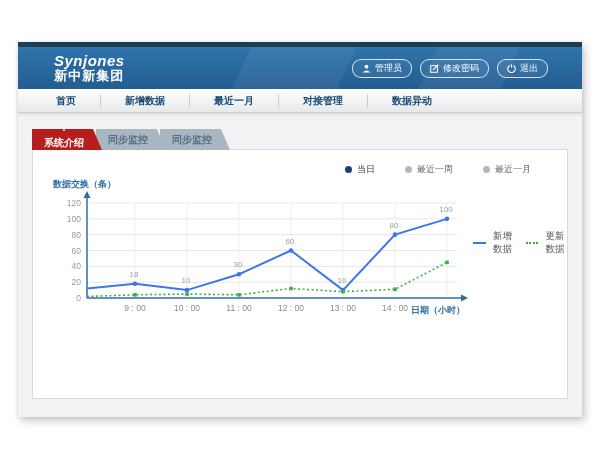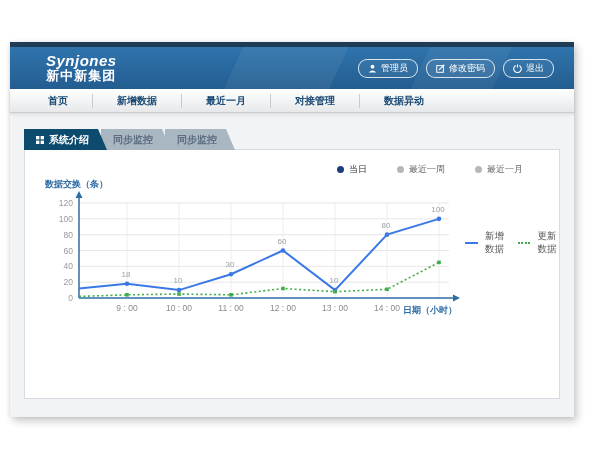--- a/index.html
+++ b/index.html
@@ -1,48 +1,48 @@
 <!DOCTYPE html>
 <html><head>
 <meta charset="utf-8">
 <style>
   * { margin:0; padding:0; box-sizing:border-box; }
   html,body { width:600px; height:450px; background:#ffffff; overflow:hidden;
               font-family:"Liberation Sans","DejaVu Sans",sans-serif; }
-  .frame { position:absolute; left:10px; top:42px; width:564px; height:375px;
+  .frame { position:absolute; left:18px; top:42px; width:564px; height:375px;
            background:#f1f3f5; box-shadow:3px 4px 8px rgba(0,0,0,.22), -1px 0 3px rgba(0,0,0,.08); }
   .top-strip { height:5px; background:#1e3c55; }
   
   .header { height:42px; background:linear-gradient(180deg,#2f74ad,#235d90); position:relative;
             display:flex; align-items:center; padding:0 14px; overflow:hidden; }
   .header:before { content:""; position:absolute; inset:0;
       background:linear-gradient(115deg, transparent 40%, rgba(255,255,255,.06) 40%, rgba(255,255,255,.06) 58%, transparent 58%, transparent 72%, rgba(255,255,255,.05) 72%, rgba(255,255,255,.05) 86%, transparent 86%); }
   .logo { color:#fff; text-align:center; line-height:1.05; position:relative; margin-left:22px; }
   .logo-en { font-size:15px; font-weight:bold; font-style:italic; letter-spacing:.5px; }
   .logo-cn { font-size:13px; font-weight:bold; letter-spacing:1px; }
   .app-title { color:#fff; font-size:13px; font-weight:bold; margin-left:16px; position:relative; letter-spacing:1px; }
-  .header-actions { margin-left:auto; display:flex; gap:8px; position:relative; margin-right:6px; }
+  .header-actions { margin-left:auto; display:flex; gap:8px; position:relative; margin-right:20px; }
   .pill { display:flex; align-items:center; gap:4px; background:rgba(255,255,255,.06);
           border:1px solid rgba(255,255,255,.8); border-radius:9px; color:#fff;
           font-size:9px; padding:2px 9px; cursor:pointer; font-family:inherit; }
   .pill svg { display:block; }
   
   .nav { height:24px; background:linear-gradient(180deg,#ffffff,#e6e8ea); border-bottom:1px solid #c9cdd2;
          display:flex; align-items:center; padding-left:14px;
          box-shadow:0 2px 3px rgba(0,0,0,.08); position:relative; z-index:2; }
   .nav-item { font-size:10px; font-weight:bold; color:#1a4a73; padding:0 24px; cursor:pointer;
               border-right:1px solid #c5cdd4; line-height:14px;text-align:center; }
   .nav-item:last-child { border-right:none; }
   
   .content { padding:16px 14px 0 14px; }
   .tabs { display:flex; position:relative; z-index:1; }
   .tab { height:21px; display:flex; align-items:center; gap:5px; font-size:10px; font-weight:bold;
          padding:0 18px 0 12px; cursor:pointer; color:#5c6e80; background:#a9b7c3;
          clip-path:polygon(0 0, calc(100% - 9px) 0, 100% 100%, 0 100%); margin-right:-6px; }
-  .tab.active { background:#0c4a6e; color:#fff; z-index:3; }
+  .tab.active { background:#b91c1c; color:#fff; z-index:3;flex-direction:column; }
   .tab .tab-ico { display:block; }
   .card { background:#fff; border:1px solid #d5dbe1; min-height:250px; padding:8px 10px 14px 10px; position:relative; z-index:0; margin-top:-1px; }
   
   .filters { display:flex; justify-content:flex-end; gap:30px; padding:4px 26px 0 0; height:18px; }
   .filter { display:flex; align-items:center; gap:5px; font-size:9px; color:#666; cursor:pointer; }
   .dot { width:7px; height:7px; border-radius:50%; background:#b5b8bb; }
   .filter.selected .dot { background:#1c3e7e; }
   .filter.selected { color:#333; }
   
   .chart-row { display:flex; align-items:flex-start; margin-top:2px; }

